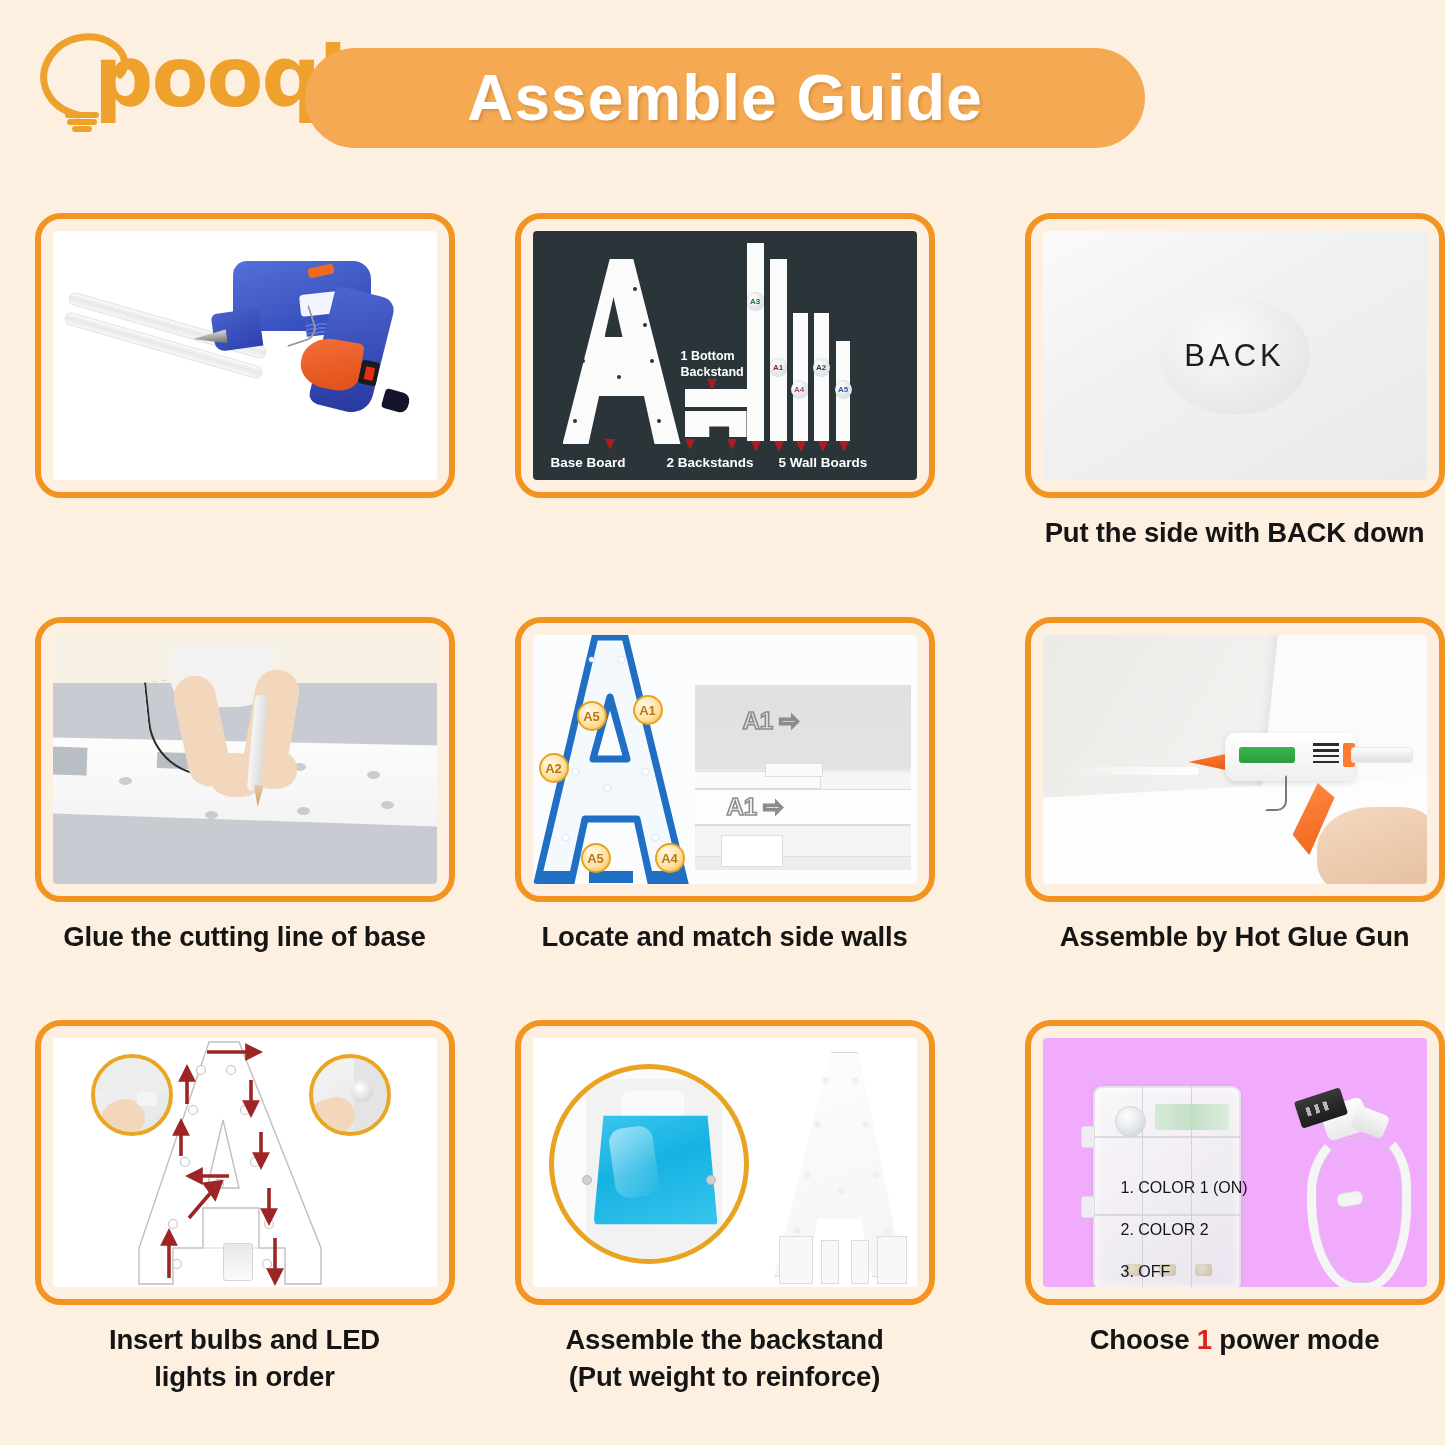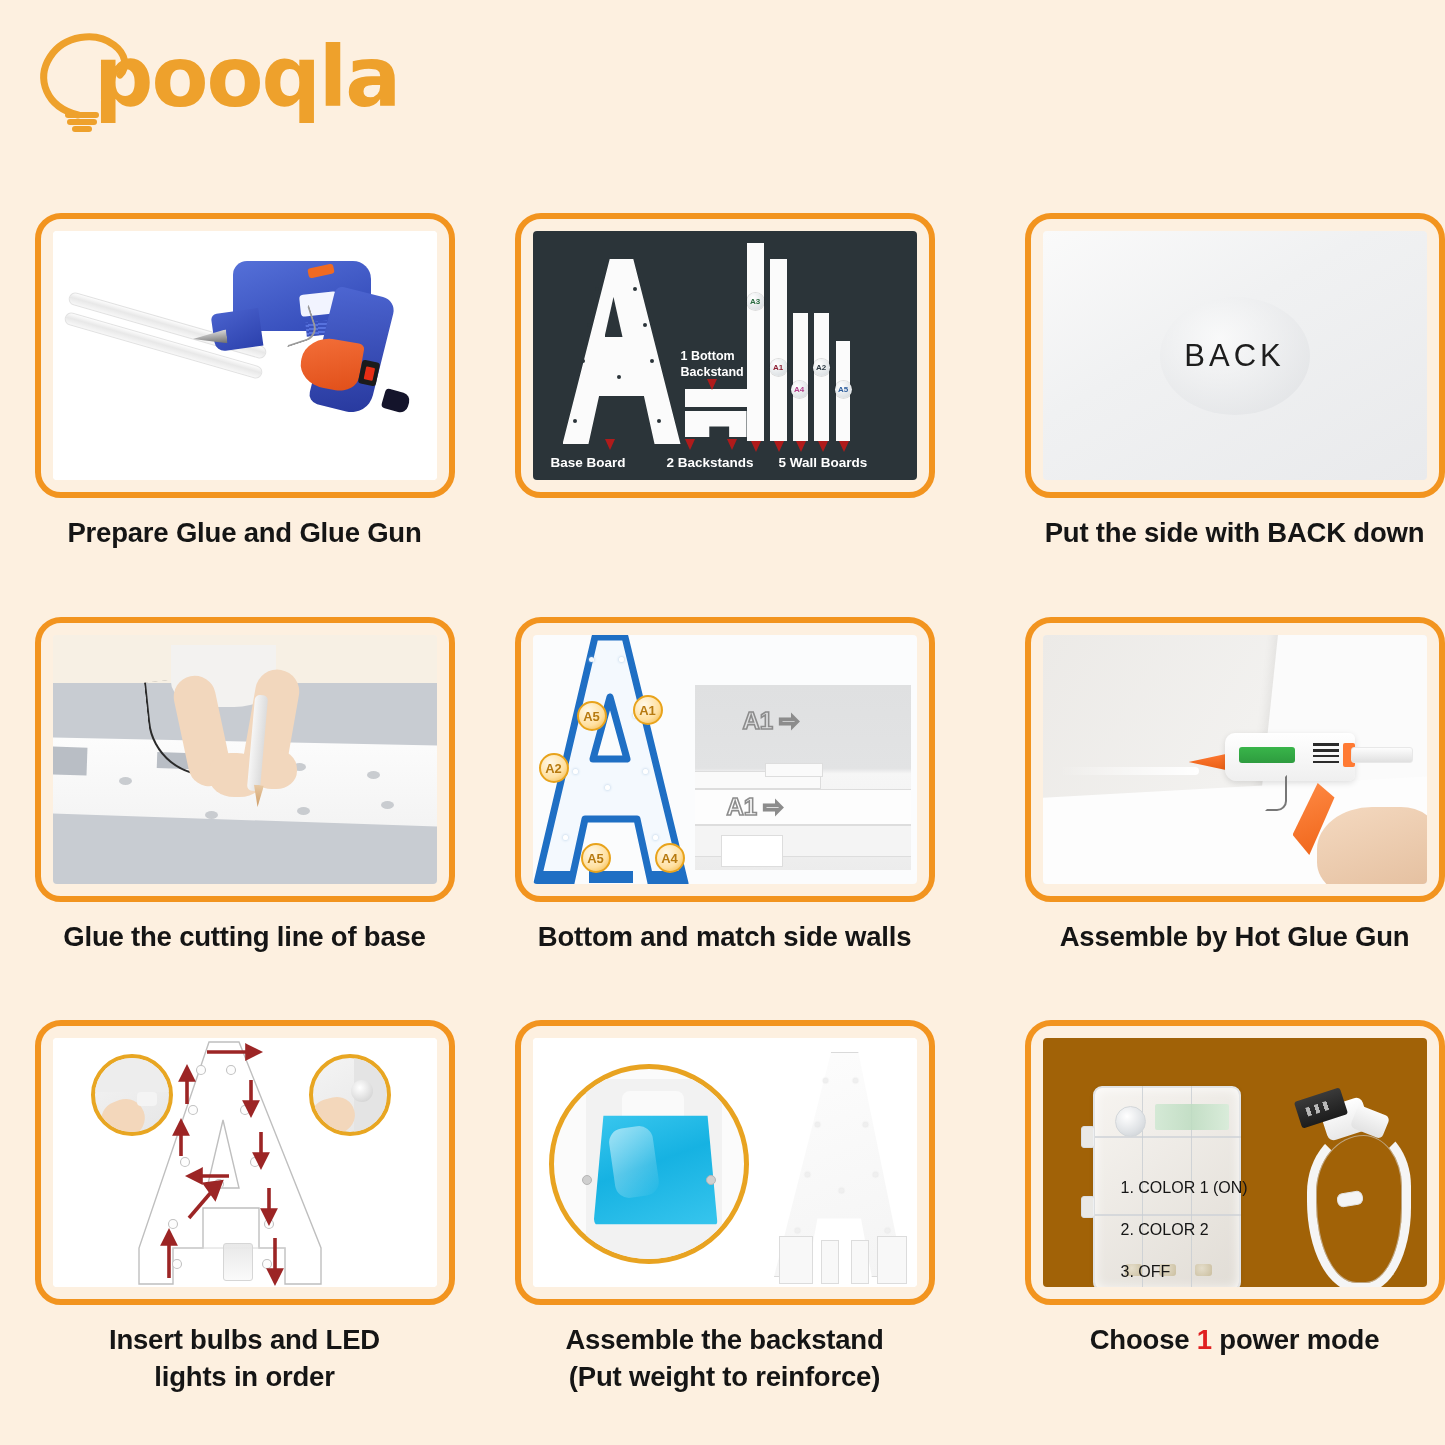--- a/index.html
+++ b/index.html
@@ -422,21 +422,21 @@
   .p8-letter {
     position:absolute; left:236px; top:14px; width:136px; height:225px;
     background: linear-gradient(160deg,#fdfdfd,#f4f4f4);
     clip-path: polygon(46% 0%, 66% 0%, 100% 100%, 76% 100%, 68% 74%, 36% 74%, 28% 100%, 4% 100%);
     box-shadow: inset 0 0 0 1px #dadada;
   }
   .p8-ldot { position:absolute; width:5px;height:5px;border-radius:50%;background:#efefef; box-shadow:0 0 2px #dcdcdc; }
   .p8-stand { position:absolute; background:#f8f8f8; box-shadow: inset 0 0 0 1px #dcdcdc; }
 
   
-  .p9 { position:absolute; inset:0; background:#a16207; }
+  .p9 { position:absolute; inset:0; background:#f0abfc; }
   .p9-box {
     position:absolute; left:50px; top:48px; width:148px; height:205px;
     background: linear-gradient(140deg, rgba(250,250,250,.96), rgba(232,234,236,.9));
     border:2px solid #e2e4e6; border-radius:9px;
     box-shadow: inset 0 0 12px rgba(255,255,255,.9), 0 1px 4px rgba(0,0,0,.08);
   }
   .p9-boxline { position:absolute; background:rgba(205,210,215,.75); }
   .p9-lens {
     position:absolute; left:72px; top:68px; width:31px; height:31px;
     border-radius:50%;
@@ -503,20 +503,23 @@
 
         <path d="M56 96 C24 88, 14 60, 28 38 C42 16, 74 12, 92 26 C104 35, 106 48, 98 56" fill="none" stroke="#eea12c" stroke-width="7" stroke-linecap="round"></path>
         <path d="M46 96 L74 96" stroke="#eea12c" stroke-width="6" stroke-linecap="round"></path>
         <path d="M48 103 L72 103" stroke="#eea12c" stroke-width="6" stroke-linecap="round"></path>
         <path d="M53 110 L67 110" stroke="#eea12c" stroke-width="6" stroke-linecap="round"></path>
       </svg>
       <span class="logo-text">pooqla</span>
     </div>
   </div>
 
+  <div class="title-pill">
+    <span class="title-txt">Assemble Guide</span>
+  </div>
 </div>
 
 <div class="grid">
 
   <div class="cell col0 row0">
     <div class="panel">
       <div class="panel-inner">
         <div class="gluegun-scene">
           <div class="gstick s1"></div>
           <div class="gstick s2"></div>
@@ -529,21 +532,20 @@
           <div class="gg-wire"></div>
           <div class="gg-handle"></div>
           <div class="gg-trigger"></div>
           <div class="gg-switch">
               <i></i>
             </div>
           <div class="gg-cap"></div>
         </div>
       </div>
     </div>
-    <div class="caption">Prepare Glue and Glue Gun</div>
   </div>
 
   <div class="cell col1 row0">
     <div class="panel">
       <div class="panel-inner nobg">
         <div class="boards">
 
           <div class="bigA"></div>
           <div class="Acounter"></div>
           <div class="dot" style="left:62px; top:56px;"></div>
@@ -676,21 +678,21 @@
             </div>
             <div class="arrowlbl" style="left:32px; top:108px;">
               <span>A1</span>
               <span class="arrowglyph">⇨</span>
             </div>
           </div>
         </div>
       </div>
     </div>
     <div class="caption">
-      <div>Bottom and match side walls</div>
+      <div>Locate and match side walls</div>
     </div>
   </div>
 
   <div class="cell col2 row1">
     <div class="panel">
       <div class="panel-inner nobg">
         <div class="p6">
           <div class="p6-bgA"></div>
           <div class="p6-panelR"></div>
           <div class="p6-panelB"></div>

